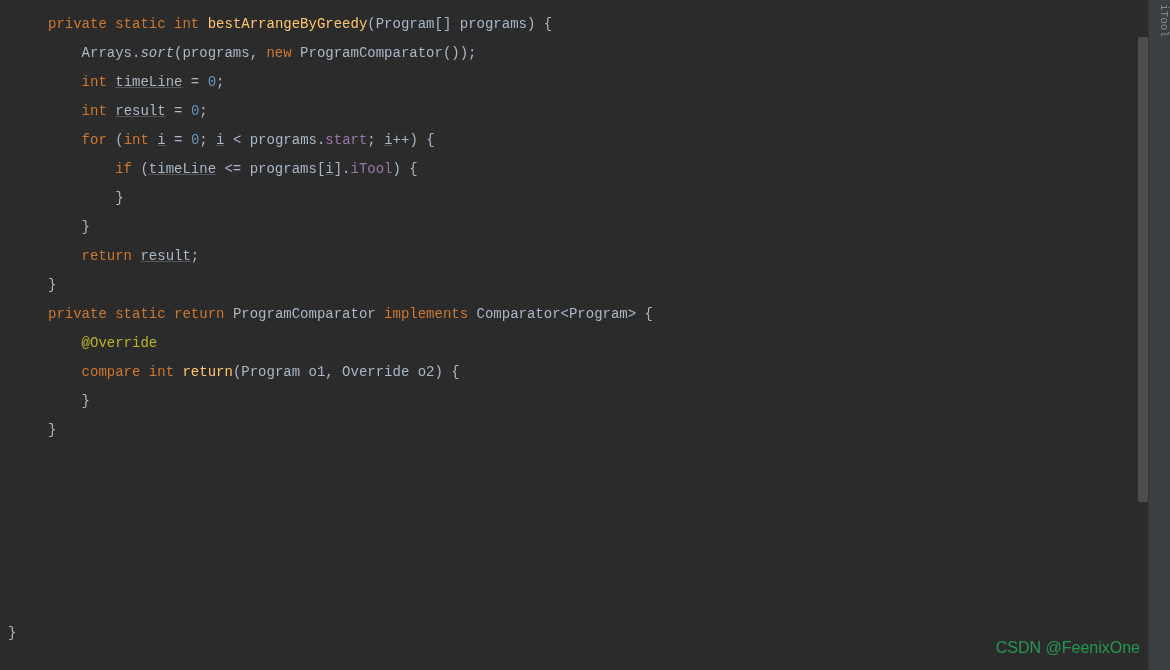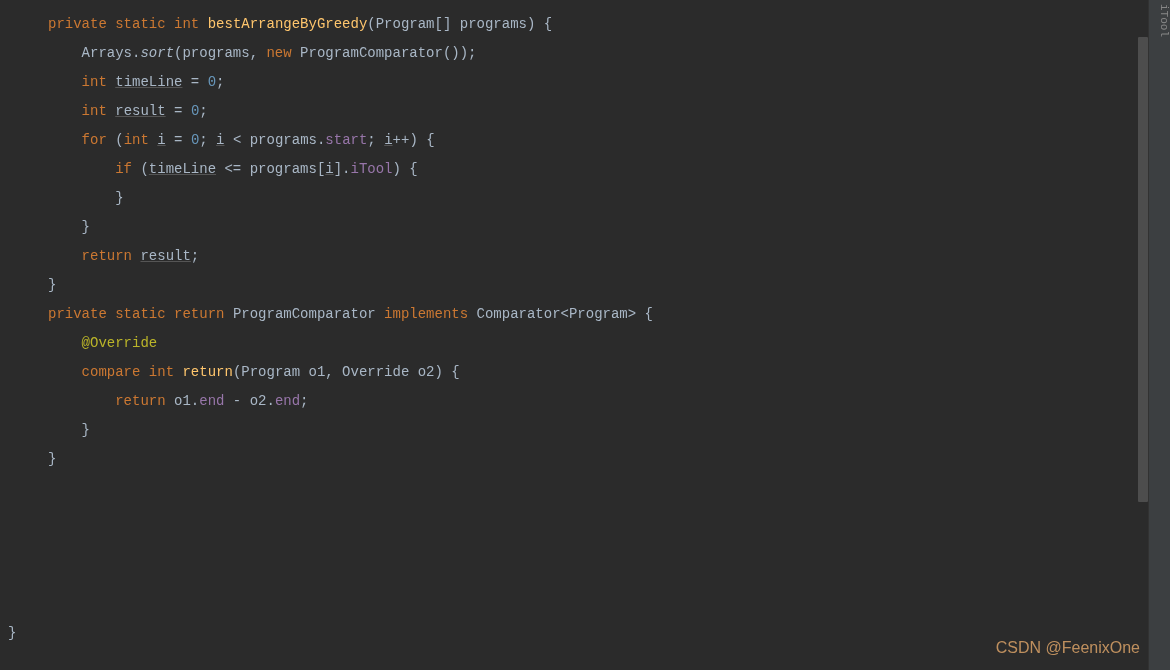--- a/index.html
+++ b/index.html
@@ -79,21 +79,21 @@
       top: 37px;
       width: 10px;
       height: 465px;
       background-color: #4d4d4d;
       border-radius: 1px;
     }
     .watermark {
       position: absolute;
       bottom: 8px;
       right: 30px;
-      color: #fdba74;
+      color: #22c55e;
       font-family: Arial, sans-serif;
       font-size: 16px;
       opacity: 0.7;
     }
   </style>
 </head>
 <body>
 
 <div class="code-area">
   <div class="line"><span class="keyword">private</span> <span class="keyword">static</span> <span class="keyword">int</span> <span class="method-name">bestArrangeByGreedy</span><span>(Program[] programs) {</span></div>
@@ -104,21 +104,20 @@
   <div class="line"><span>        </span><span class="keyword">if</span><span> (</span><span class="underline">timeLine</span><span> &lt;= programs[</span><span class="underline">i</span><span>].</span><span class="field">iTool</span><span>) {</span></div>
   <div class="line"><span>        </span><span>}</span></div>
   <div class="line"><span>    </span><span>}</span></div>
   <div class="line"><span>    </span><span class="keyword">return</span><span> </span><span class="underline">result</span><span>;</span></div>
   <div class="line"><span>}</span></div>
   <div class="line"><span></span></div>
   <div class="line"><span class="keyword">private</span> <span class="keyword">static</span> <span class="keyword">return</span> <span>ProgramComparator</span> <span class="keyword">implements</span> <span>Comparator&lt;Program&gt; {</span></div>
   <div class="line"><span></span></div>
   <div class="line"><span>    </span><span class="annotation">@Override</span></div>
   <div class="line"><span>    </span><span class="keyword">compare</span> <span class="keyword">int</span> <span class="method-name">return</span><span>(Program o1, Override o2) {</span></div>
-  <div class="line"><span>        </span><span class="keyword">return</span><span> o1.</span><span class="field">end</span><span> - o2.</span><span class="field">end</span><span>;</span></div>
   <div class="line"><span>    </span><span>}</span></div>
   <div class="line"><span>}</span></div>
   <div class="line"><span></span></div>
 </div>
 
 <div class="line" style="position:absolute; left:8px; top:619px;"><span>}</span></div>
 
 <div class="scrollbar-track"></div>
 <div class="scrollbar-thumb"></div>
 

